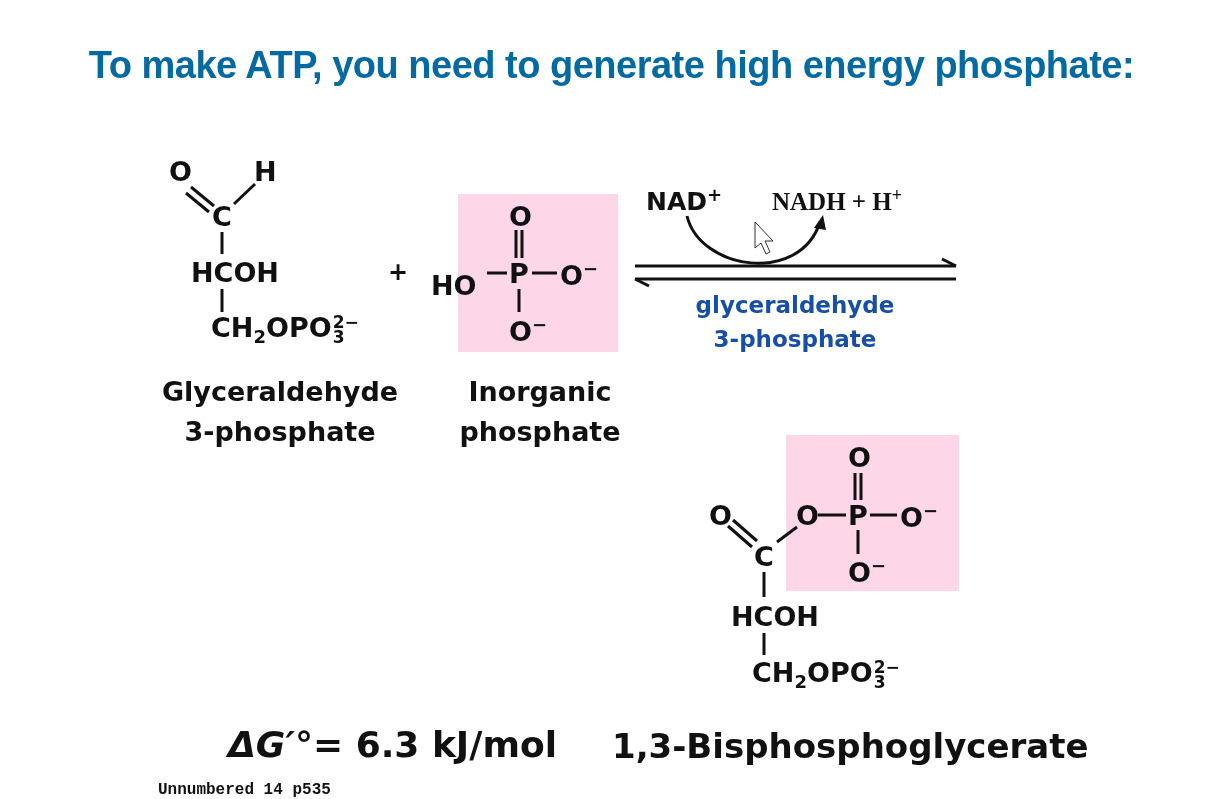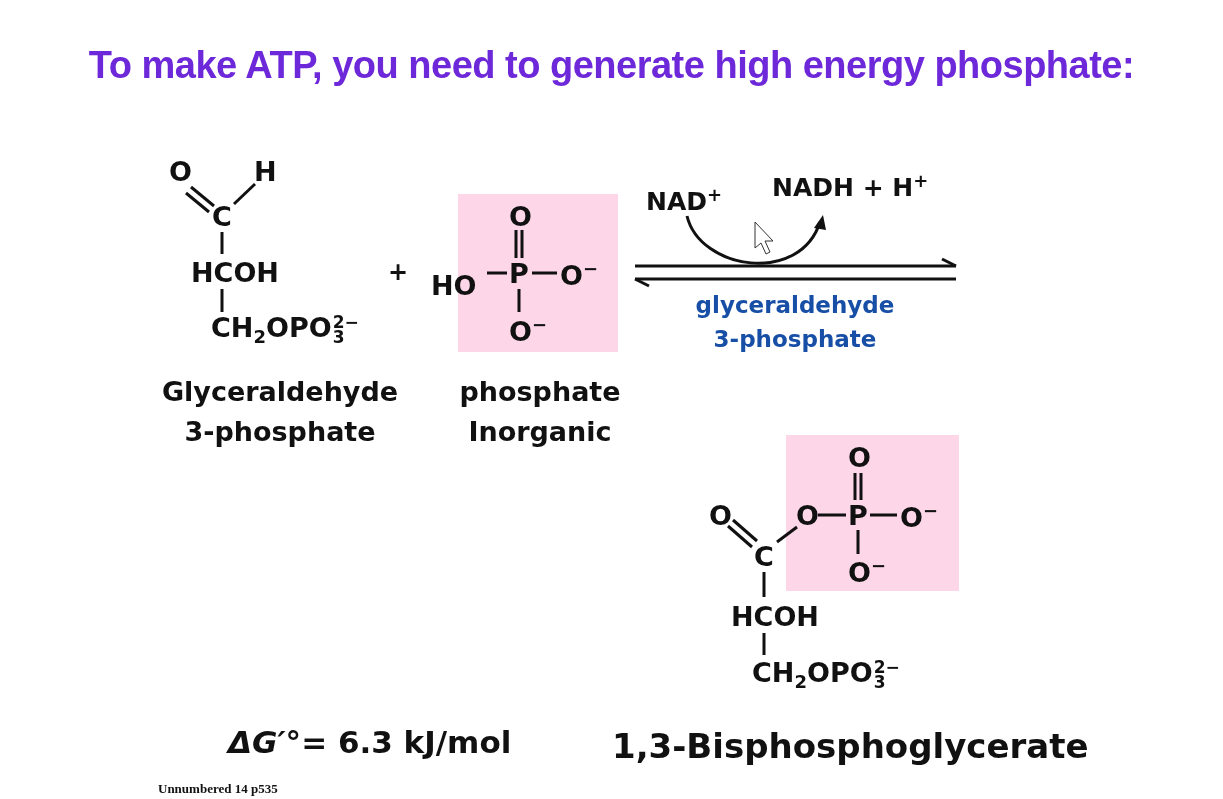--- a/index.html
+++ b/index.html
@@ -1,29 +1,29 @@
 <!DOCTYPE html>
 <html><head>
 <meta charset="utf-8">
 <style>
   html, body { margin:0; padding:0; background:#ffffff; }
   body { width:1223px; height:799px; position:relative; overflow:hidden;
          font-family:"DejaVu Sans", "Liberation Sans", sans-serif; color:#111; }
   .abs { position:absolute; }
-  .title { left:0; width:1223px; top:44px; text-align:center; color:#6d28d9;
+  .title { left:0; width:1223px; top:44px; text-align:center; color:#0369a1;
            font-family:"Liberation Sans", sans-serif; font-weight:bold; font-size:38px;
            letter-spacing:-0.5px; }
   .chem { font-weight:bold; font-size:27px; line-height:1; white-space:nowrap; }
   .lbl { font-weight:bold; font-size:27px; line-height:40px; text-align:center; white-space:nowrap; }
   .enz { color:#174ea6; font-weight:bold; font-size:23px; line-height:34px; text-align:center; white-space:nowrap; }
   .pink { background:#fdd6e8; }
   sub, sup { font-size:18px; }
   .stack { display:inline-flex; flex-direction:column; vertical-align:middle; font-size:17px; line-height:15px; margin-left:1px; }
-  .foot { font-weight:bold; font-size:13px; font-family:Liberation Serif, serif; }
-  .dg { font-weight:bold; font-size:31px; white-space:nowrap; }
+  .foot { font-weight:bold; font-size:16px; font-family:Liberation Mono, monospace; }
+  .dg { font-weight:bold; font-size:36px; white-space:nowrap; }
   .dg i { font-style:italic; }
   svg { position:absolute; left:0; top:0; overflow:visible; }
 </style>
 </head>
 <body>
 
 <div class="abs title">To make ATP, you need to generate high energy phosphate:</div>
 
 <div class="abs pink" style="left:458px;top:194px;width:160px;height:158px;"></div>
 <div class="abs pink" style="left:786px;top:435px;width:173px;height:156px;"></div>
@@ -95,26 +95,26 @@
 <div class="abs chem" style="left:431px;top:272px;">HO</div>
 <div class="abs chem" style="left:509px;top:260px;">P</div>
 <div class="abs chem" style="left:560px;top:260px;"><span>O</span><sup>−</sup></div>
 <div class="abs chem" style="left:509px;top:316px;"><span>O</span><sup>−</sup></div>
 
 <div class="abs lbl" style="left:155px;top:372px;width:250px;">
   <div>Glyceraldehyde</div>
   <div>3-phosphate</div>
 </div>
 <div class="abs lbl" style="left:440px;top:372px;width:200px;">
+  <div>Inorganic</div>
   <div>phosphate</div>
-  <div>Inorganic</div>
 </div>
 
 <div class="abs chem" style="left:646px;top:186px;font-size:25px;text-align:right;"><span>NAD</span><sup>+</sup></div>
-<div class="abs chem" style="left:772px;top:172px;font-size:25px;"><span>NADH + H</span><sup>+</sup></div>
+<div class="abs chem" style="left:772px;top:186px;font-size:25px;font-family:Liberation Serif, serif;"><span>NADH + H</span><sup>+</sup></div>
 
 <div class="abs enz" style="left:670px;top:288px;width:250px;">
   <div>glyceraldehyde</div>
   <div>3-phosphate</div>
 </div>
 
 <div class="abs chem" style="left:848px;top:444px;">O</div>
 <div class="abs chem" style="left:709px;top:502px;">O</div>
 <div class="abs chem" style="left:796px;top:502px;">O</div>
 <div class="abs chem" style="left:848px;top:502px;">P</div>

